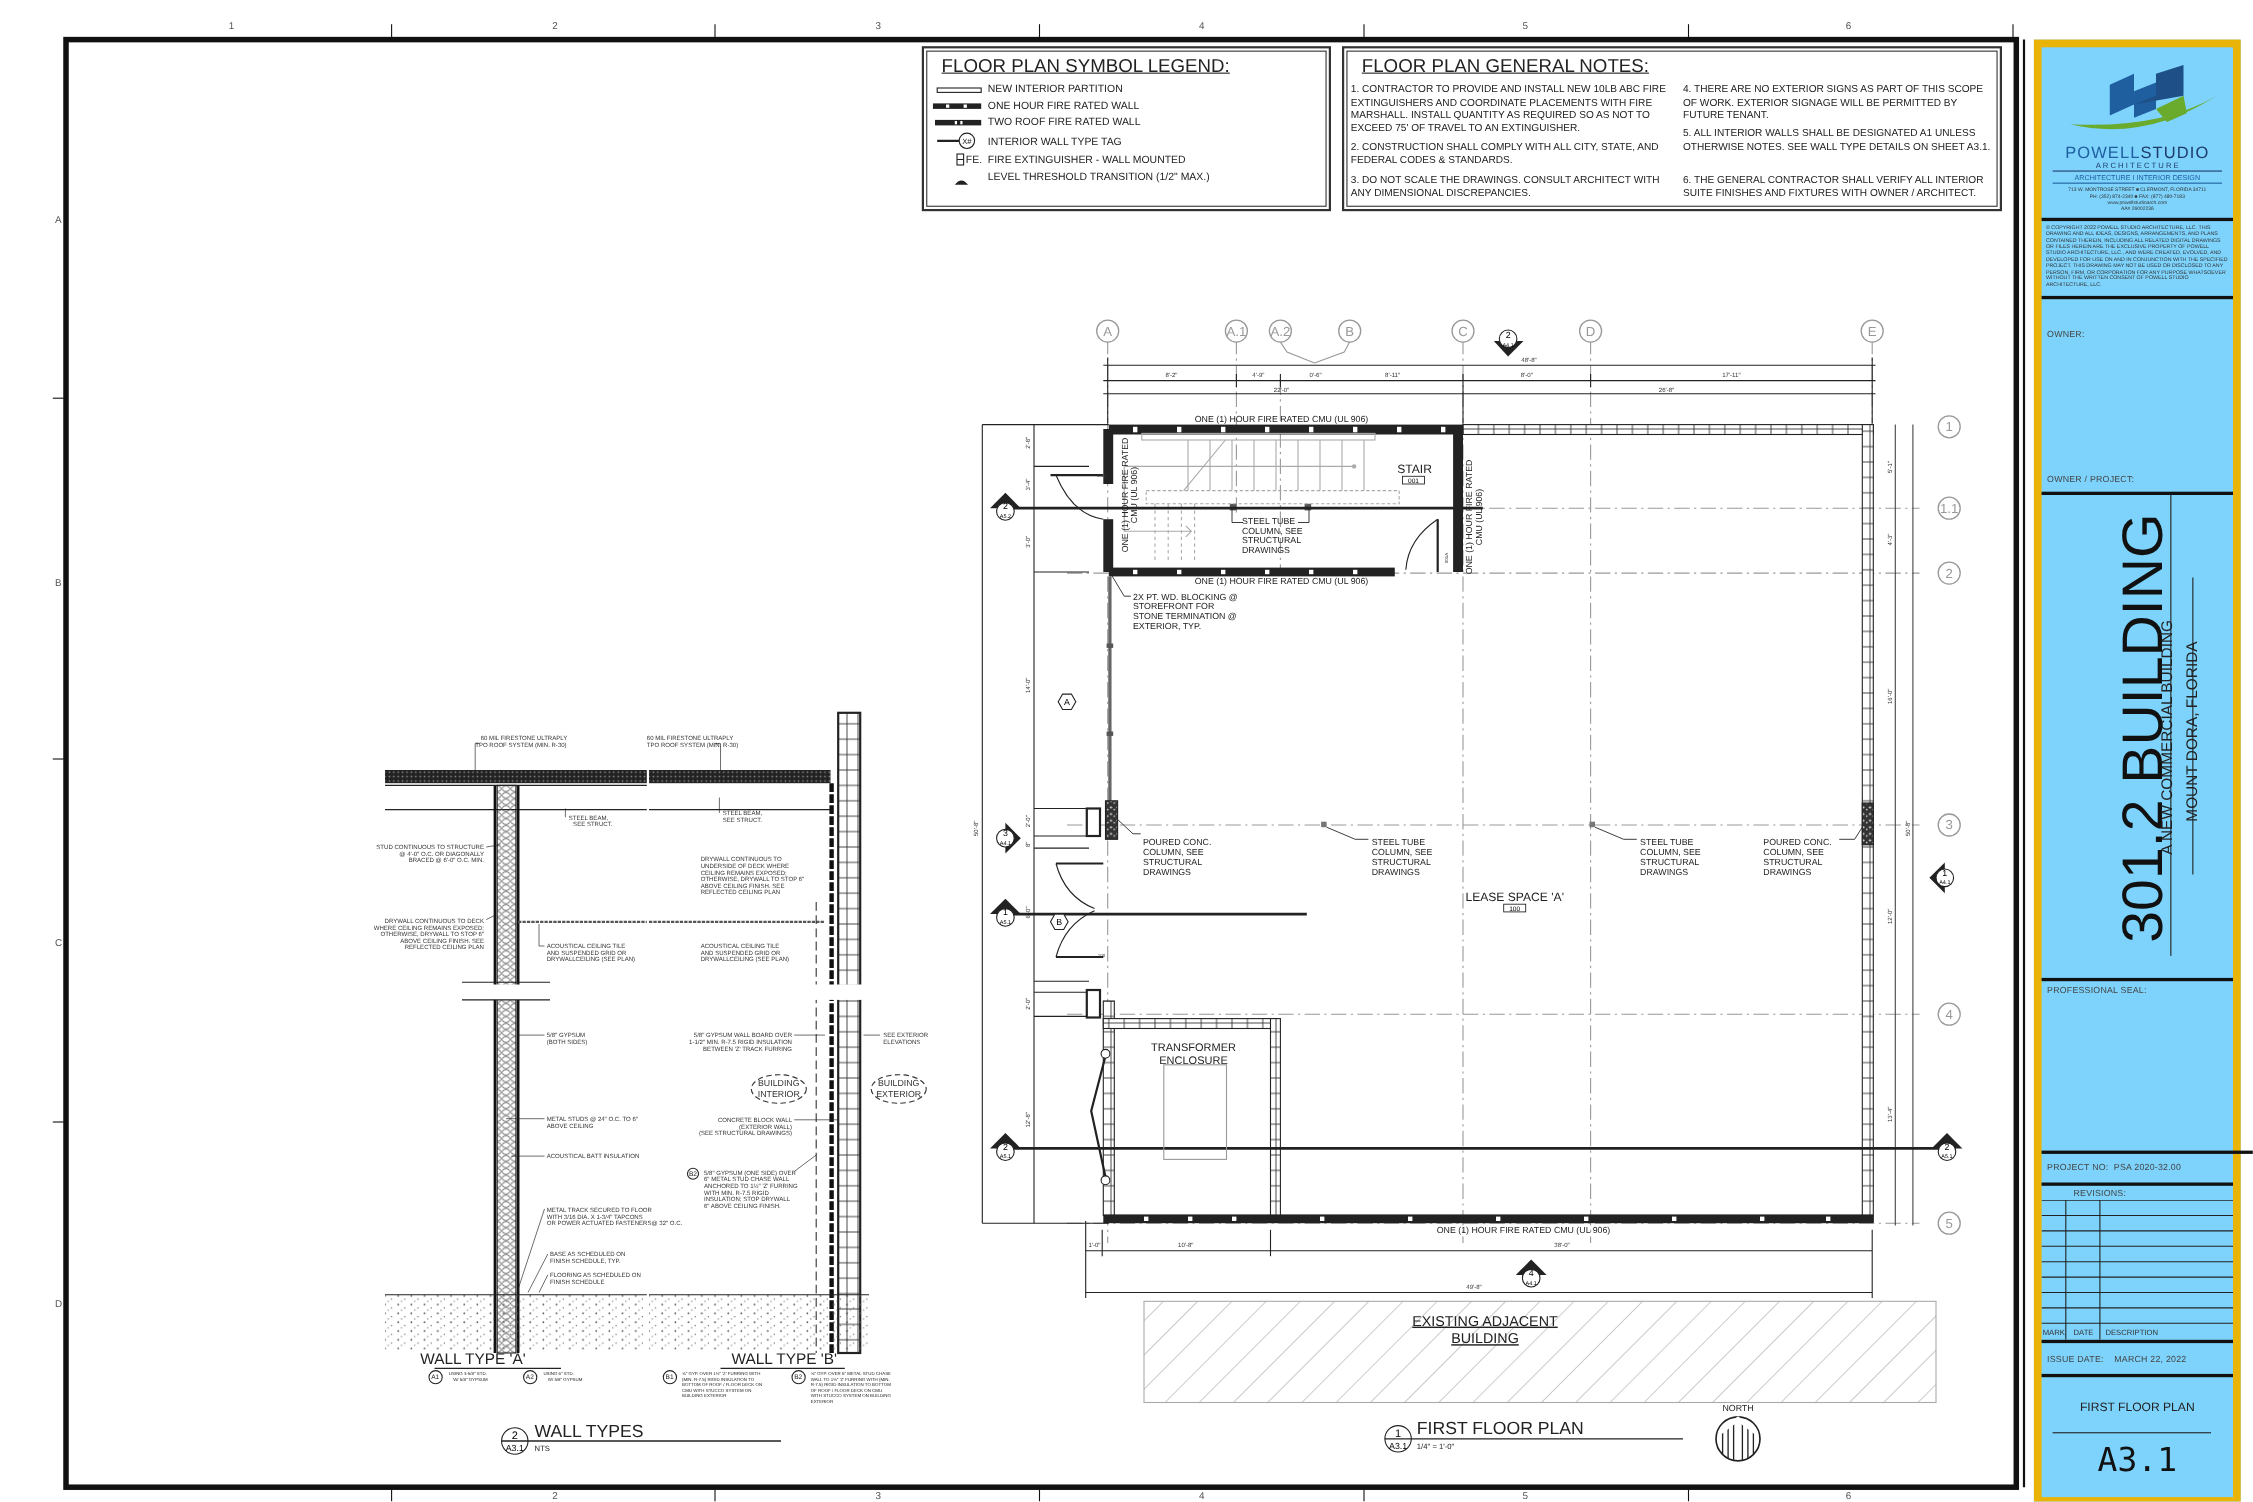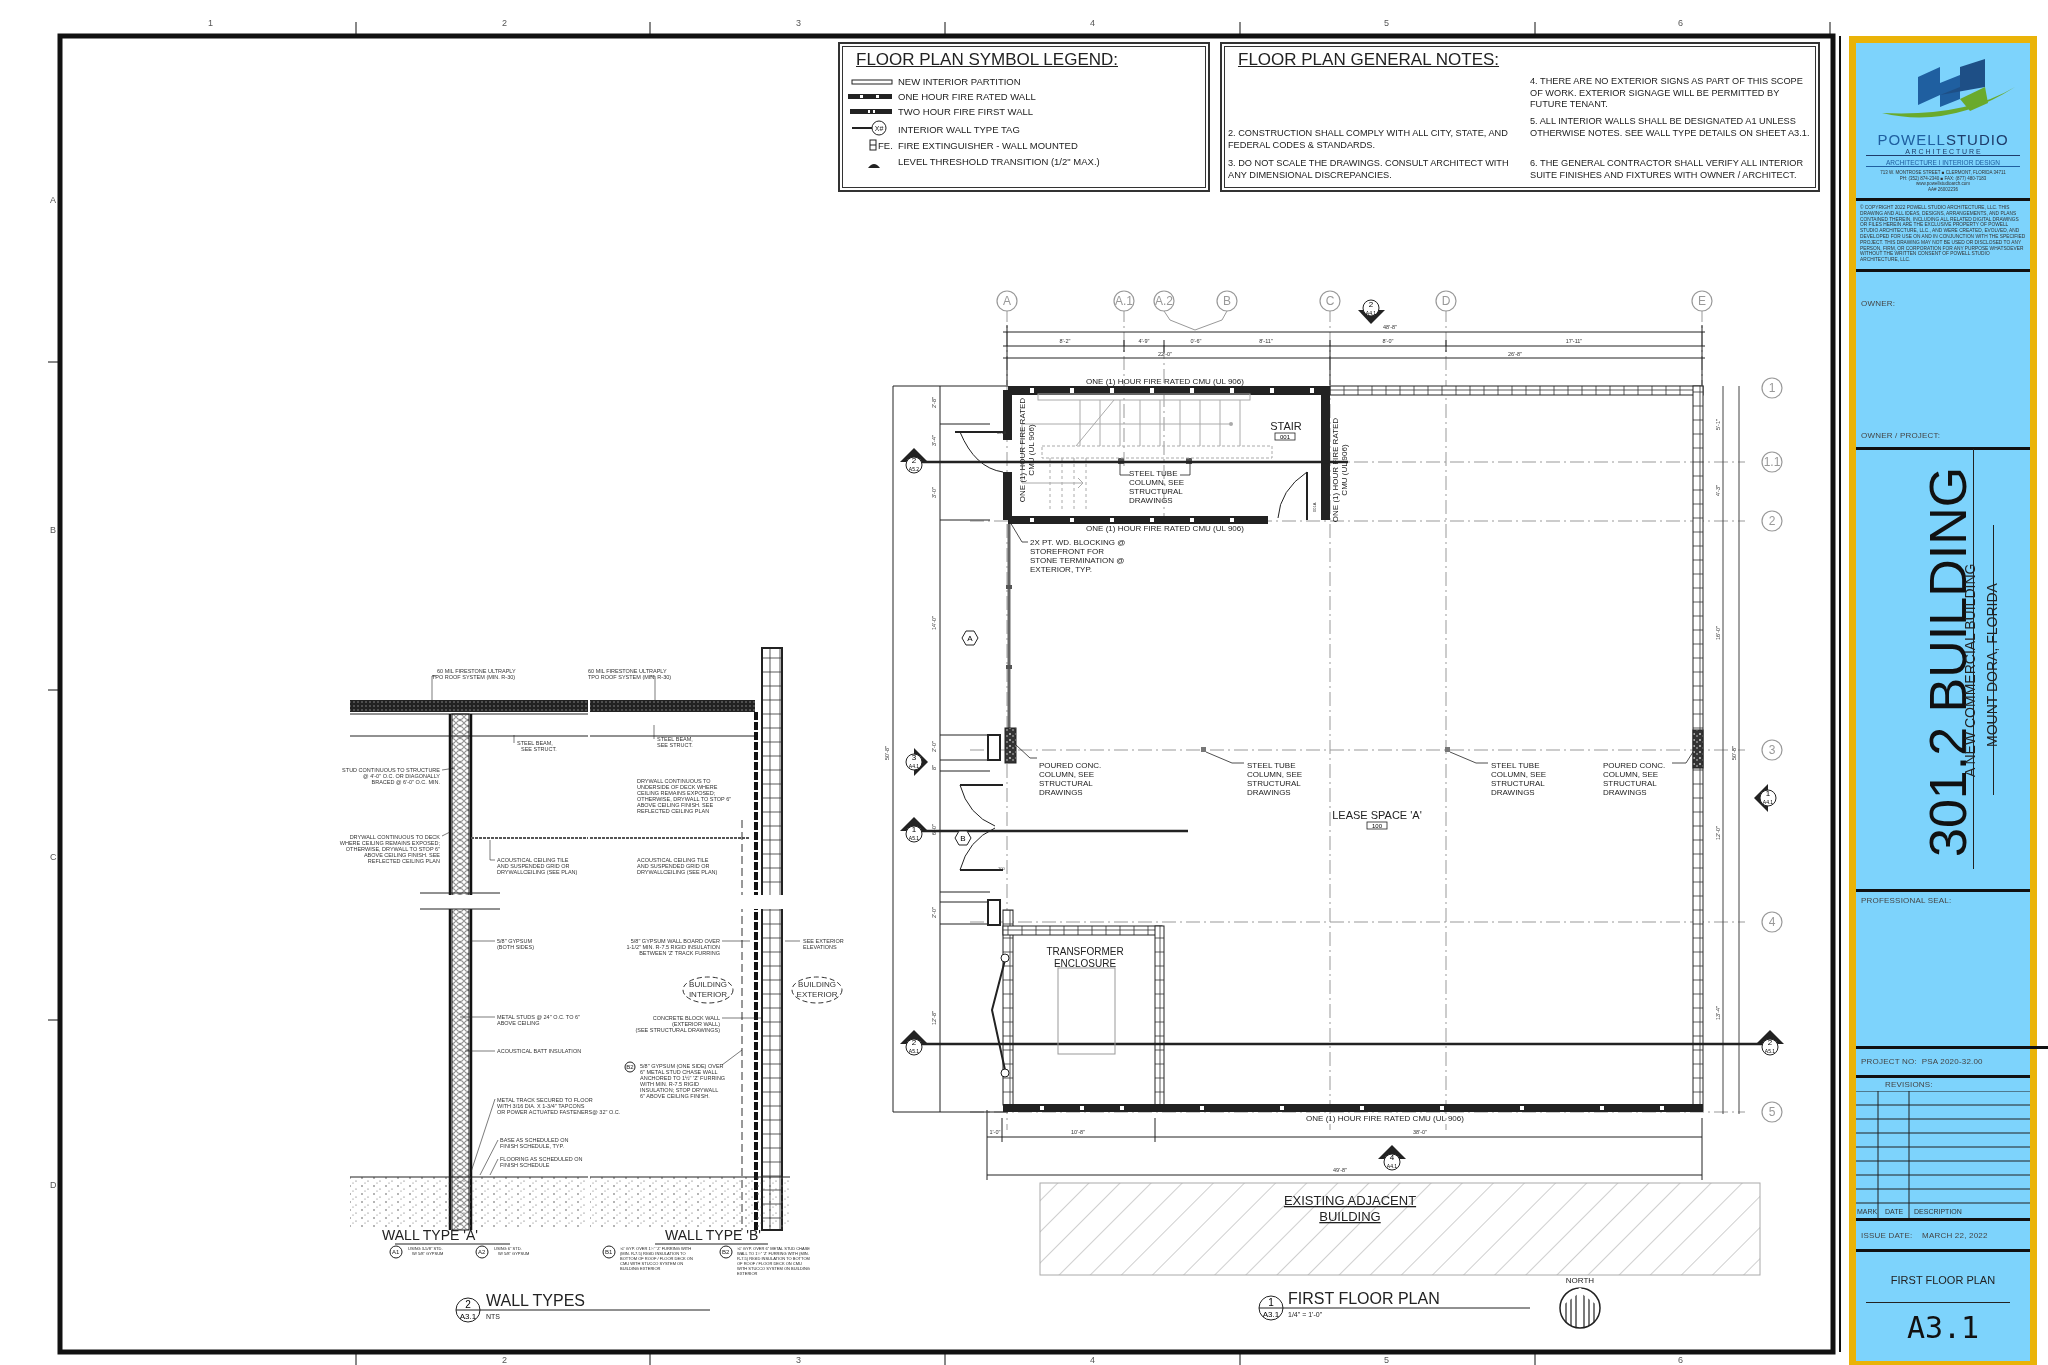--- a/index.html
+++ b/index.html
@@ -82,29 +82,30 @@
         <text x="31" y="57" font-size="7" text-anchor="middle" fill="#222">X#</text>
       </g>
     <g>
         <rect x="22" y="66" width="6" height="10" fill="#fff" stroke="#222"></rect>
         <line x1="22" y1="71" x2="28" y2="71" stroke="#222"></line>
       </g>
     <path d="M20 94 Q26 86 32 94 Z" fill="#222"></path>
   </svg>
   <div class="legend-row" style="left:58px;top:32px;">NEW INTERIOR PARTITION</div>
   <div class="legend-row" style="left:58px;top:47px;">ONE HOUR FIRE RATED WALL</div>
-  <div class="legend-row" style="left:58px;top:62px;">TWO HOUR FIRE FIRST WALL</div>
+  <div class="legend-row" style="left:58px;top:62px;">TWO ROOF FIRE RATED WALL</div>
   <div class="legend-row" style="left:58px;top:80px;">INTERIOR WALL TYPE TAG</div>
   <div class="legend-row" style="left:38px;top:96px;">FE.</div>
   <div class="legend-row" style="left:58px;top:96px;">FIRE EXTINGUISHER - WALL MOUNTED</div>
   <div class="legend-row" style="left:58px;top:112px;">LEVEL THRESHOLD TRANSITION (1/2" MAX.)</div>
 </div>
 
 <div class="box" style="left:1220px;top:42px;width:596px;height:146px;">
   <div class="notes-title" style="left:16px;top:6px;">FLOOR PLAN GENERAL NOTES:</div>
+  <div class="note" style="left:6px;top:32px;"><span>1.</span> <span>CONTRACTOR TO PROVIDE AND INSTALL NEW 10LB ABC FIRE EXTINGUISHERS AND COORDINATE PLACEMENTS WITH FIRE MARSHALL.  INSTALL QUANTITY AS REQUIRED SO AS NOT TO EXCEED 75' OF TRAVEL TO AN EXTINGUISHER.</span></div>
   <div class="note" style="left:6px;top:84px;"><span>2.</span> <span>CONSTRUCTION SHALL COMPLY WITH ALL CITY, STATE, AND FEDERAL CODES &amp; STANDARDS.</span></div>
   <div class="note" style="left:6px;top:114px;"><span>3.</span> <span>DO NOT SCALE THE DRAWINGS. CONSULT ARCHITECT WITH ANY DIMENSIONAL DISCREPANCIES.</span></div>
   <div class="note" style="left:308px;top:32px;width:285px;"><span>4.</span> <span>THERE ARE NO EXTERIOR SIGNS AS PART OF THIS SCOPE OF WORK.  EXTERIOR SIGNAGE WILL BE PERMITTED BY FUTURE TENANT.</span></div>
   <div class="note" style="left:308px;top:72px;width:285px;"><span>5.</span> <span>ALL INTERIOR WALLS SHALL BE DESIGNATED A1 UNLESS OTHERWISE NOTES. SEE WALL TYPE DETAILS ON SHEET A3.1.</span></div>
   <div class="note" style="left:308px;top:114px;width:285px;"><span>6.</span> <span>THE GENERAL CONTRACTOR SHALL VERIFY ALL INTERIOR SUITE FINISHES AND FIXTURES WITH OWNER / ARCHITECT.</span></div>
 </div>
 
 <svg class="abs" style="left:0;top:0" width="2048" height="1365" font-family="Liberation Sans, sans-serif">
   <defs>
     <pattern id="hatch" width="22" height="22" patternUnits="userSpaceOnUse" patternTransform="rotate(45)">

